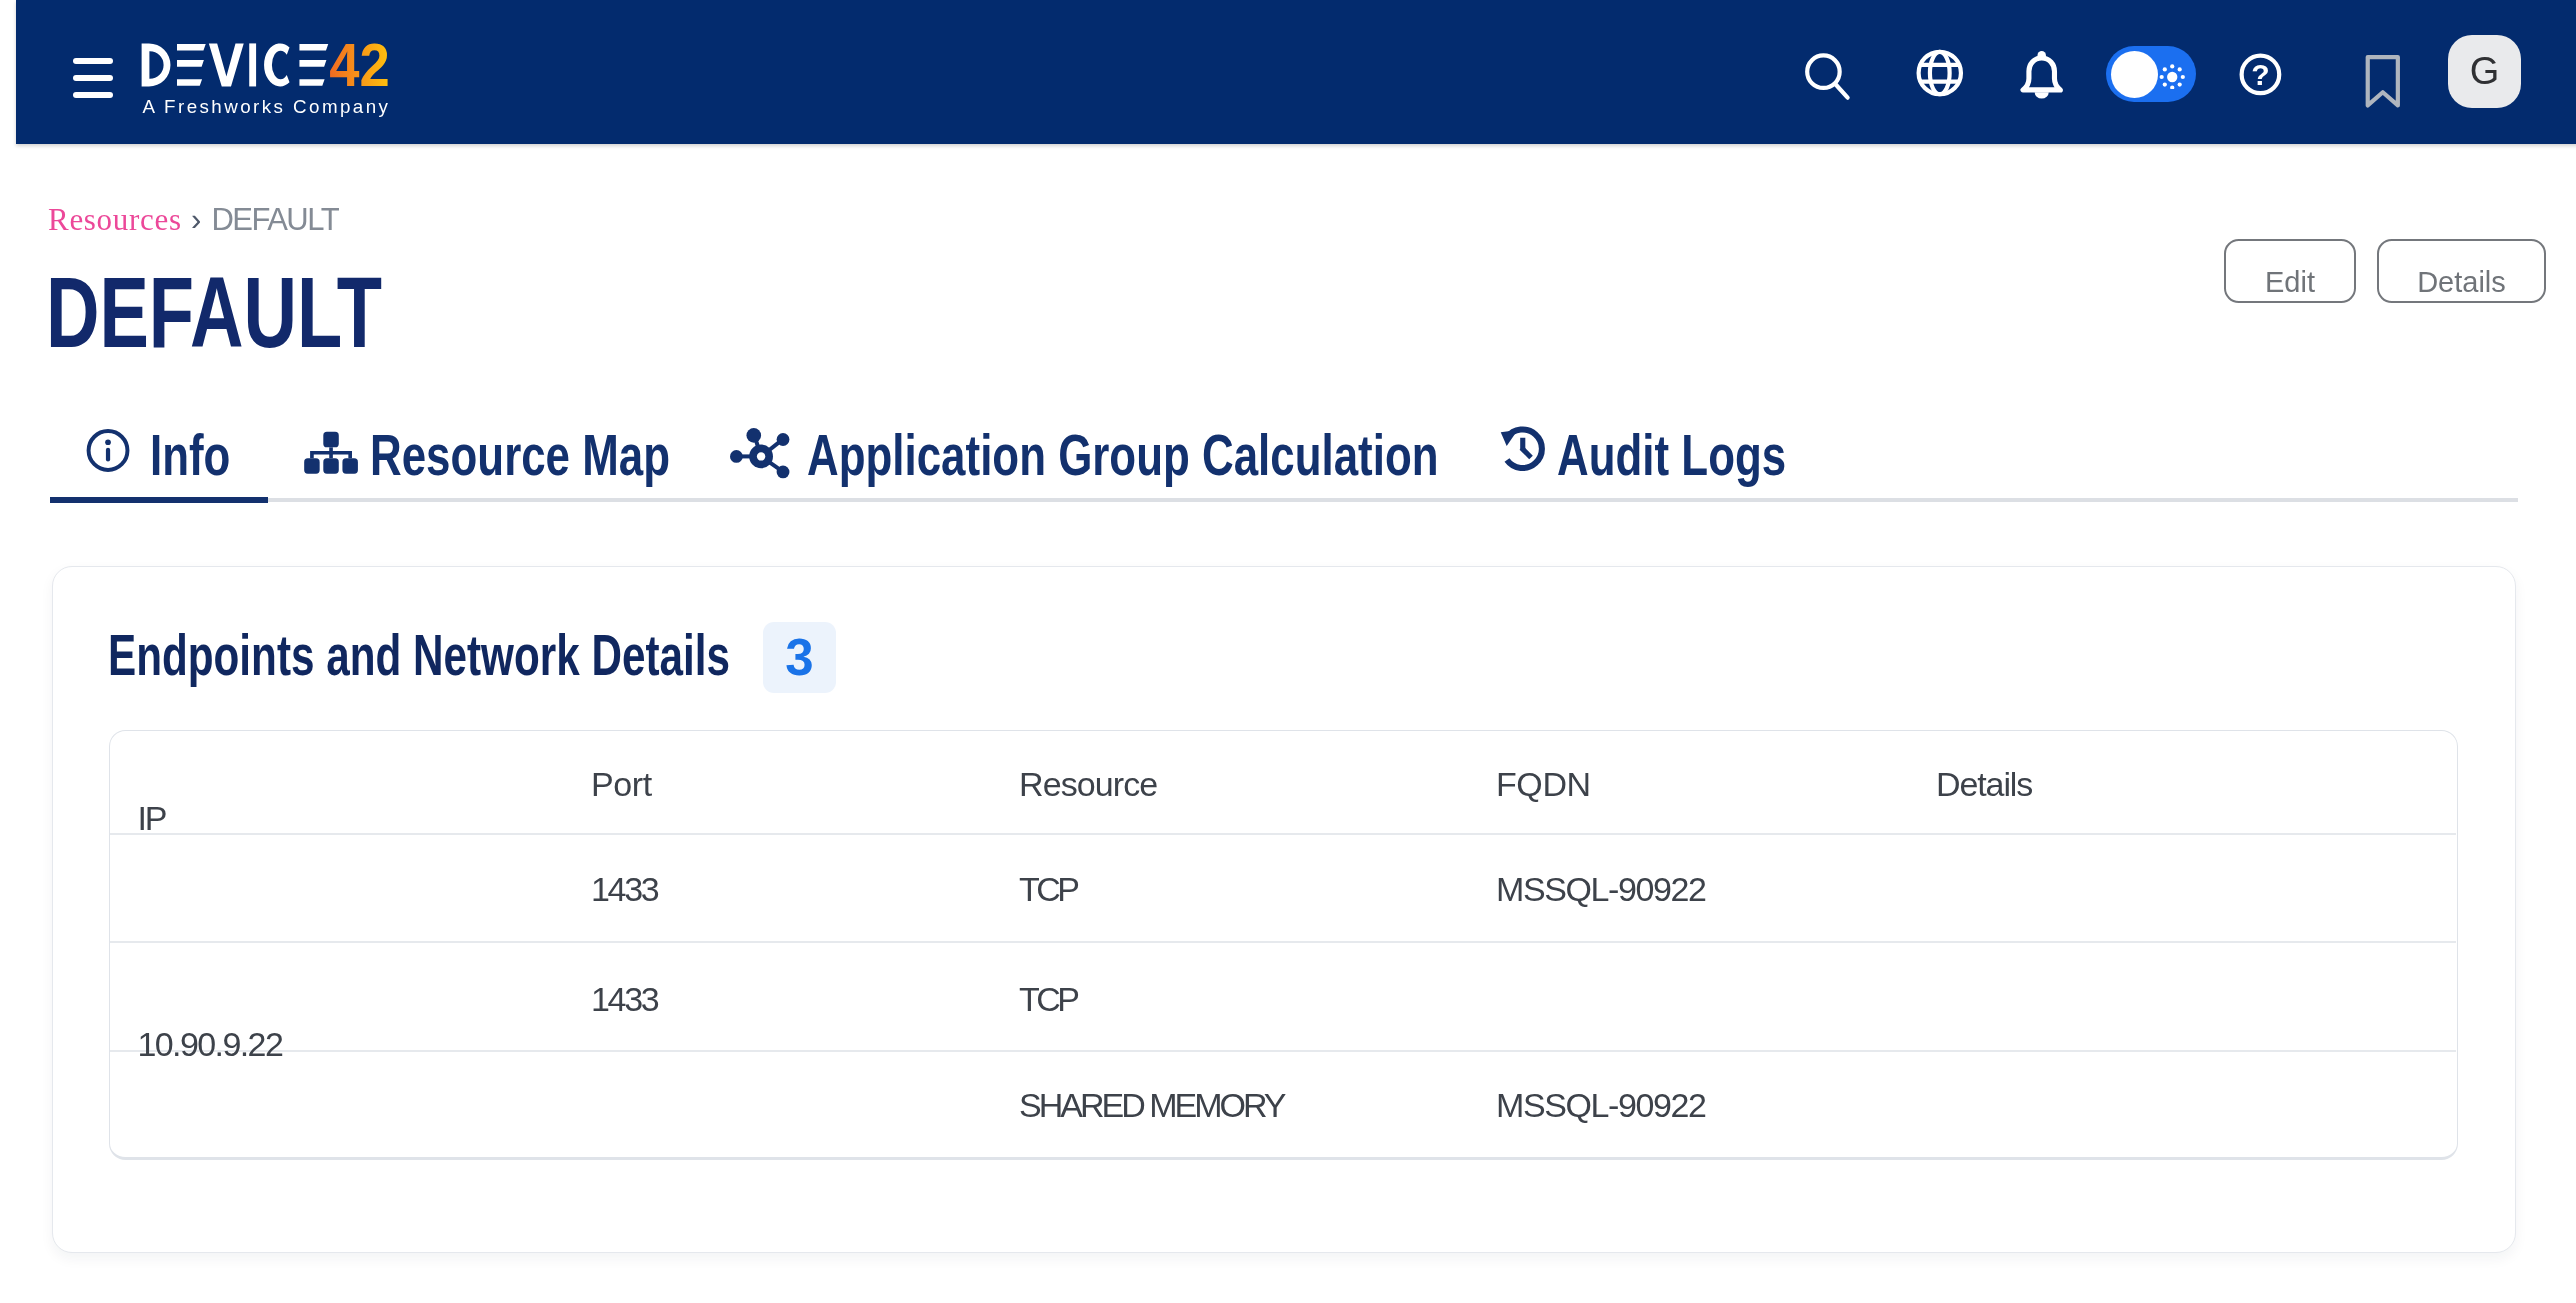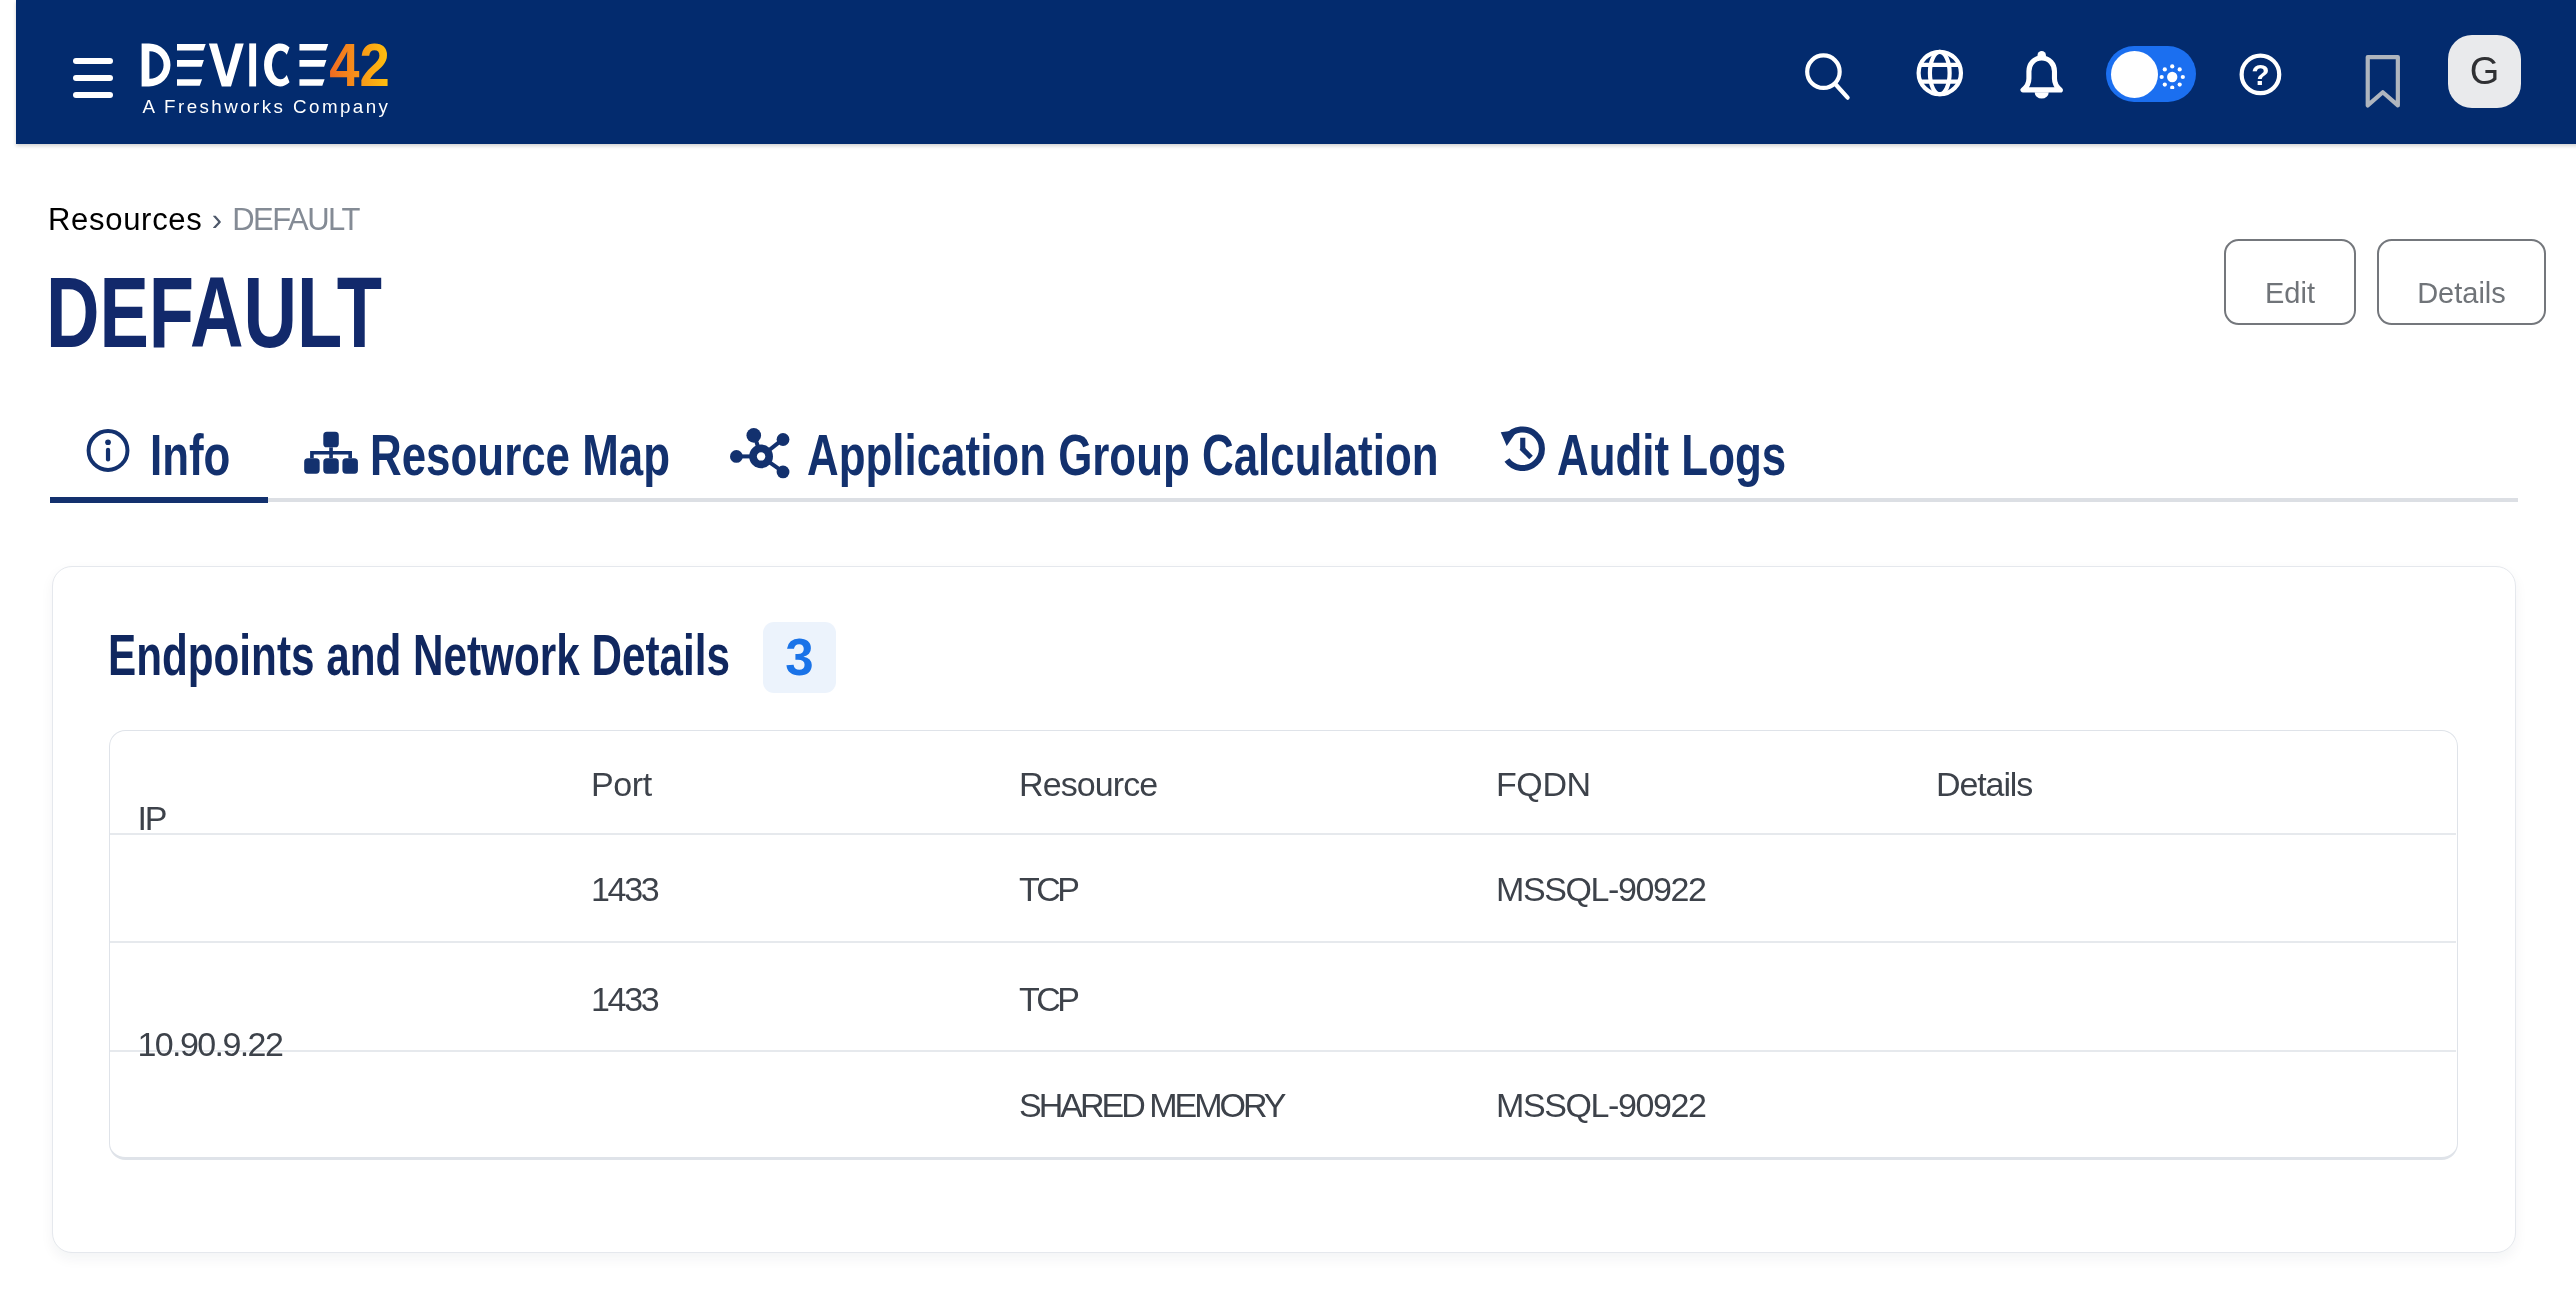--- a/index.html
+++ b/index.html
@@ -3,26 +3,26 @@
 <meta charset="utf-8">
 <style>
   * { margin:0; padding:0; box-sizing:border-box; }
   html,body { width:2576px; height:1304px; background:#fff; font-family:"Liberation Sans", sans-serif; overflow:hidden; }
   .abs { position:absolute; }
   
   #nav { position:absolute; left:0; top:0; width:2576px; height:144px; background:#032B6E; box-shadow:0 1.8px 3.7px rgba(0,0,0,.18);margin-left:16px; }
   .bar { position:absolute; left:57px; width:40px; height:6px; border-radius:3.7px; background:#fff; }
   
   #crumb { position:absolute; left:48px; top:202px; font-size:31px; letter-spacing:0.7px; color:#5A6472; white-space:nowrap; }
-  #crumb .lnk { color:#000000; }
+  #crumb .lnk { color:#ec4899;font-family:Liberation Serif, serif; }
   #crumb .cur { color:#848B95; }
   
   #h1 { position:absolute; left:46px; top:255px; font-size:101px; font-weight:bold; color:#12296B; transform:scaleX(0.733); transform-origin:0 0; white-space:nowrap; letter-spacing:0px; }
   
-  .btn { position:absolute; top:239px; height:86px; border:2.3px solid #74777C; border-radius:14.7px; background:#fff; color:#707479; font-size:29px; display:flex; align-items:center; justify-content:center; padding-top:22px; }
+  .btn { position:absolute; top:239px; height:64px; border:2.3px solid #74777C; border-radius:14.7px; background:#fff; color:#707479; font-size:29px; display:flex; align-items:center; justify-content:center; padding-top:22px; }
   #btnEdit { left:2224px; width:132px; }
   #btnDel  { left:2377px; width:169px; }
   
   .tabtxt { position:absolute; top:422px; font-size:57px; font-weight:bold; color:#13316E; transform:scaleX(0.77); transform-origin:0 0; white-space:nowrap; }
   #tabline  { position:absolute; left:50px; top:498px; width:2468px; height:4.2px; background:#DCDFE4; }
   #tabactive{ position:absolute; left:50px; top:497px; width:218px; height:5.7px; background:#13316E; }
   
   #card { position:absolute; left:52px; top:566px; width:2464px; height:687px; background:#fff; border:1.8px solid #E5E8ED; border-radius:20px; box-shadow:0 5.5px 13px rgba(20,30,60,.05); }
   #cardh { position:absolute; left:108px; top:622px; font-size:57px; font-weight:bold; color:#10275F; transform:scaleX(0.741); transform-origin:0 0; white-space:nowrap; }
   #badge { position:absolute; left:763px; top:622px; width:73px; height:71px; background:#ECF3FC; border-radius:11px; color:#1A73E8; font-size:51px; font-weight:bold; display:flex; align-items:center; justify-content:center; }

